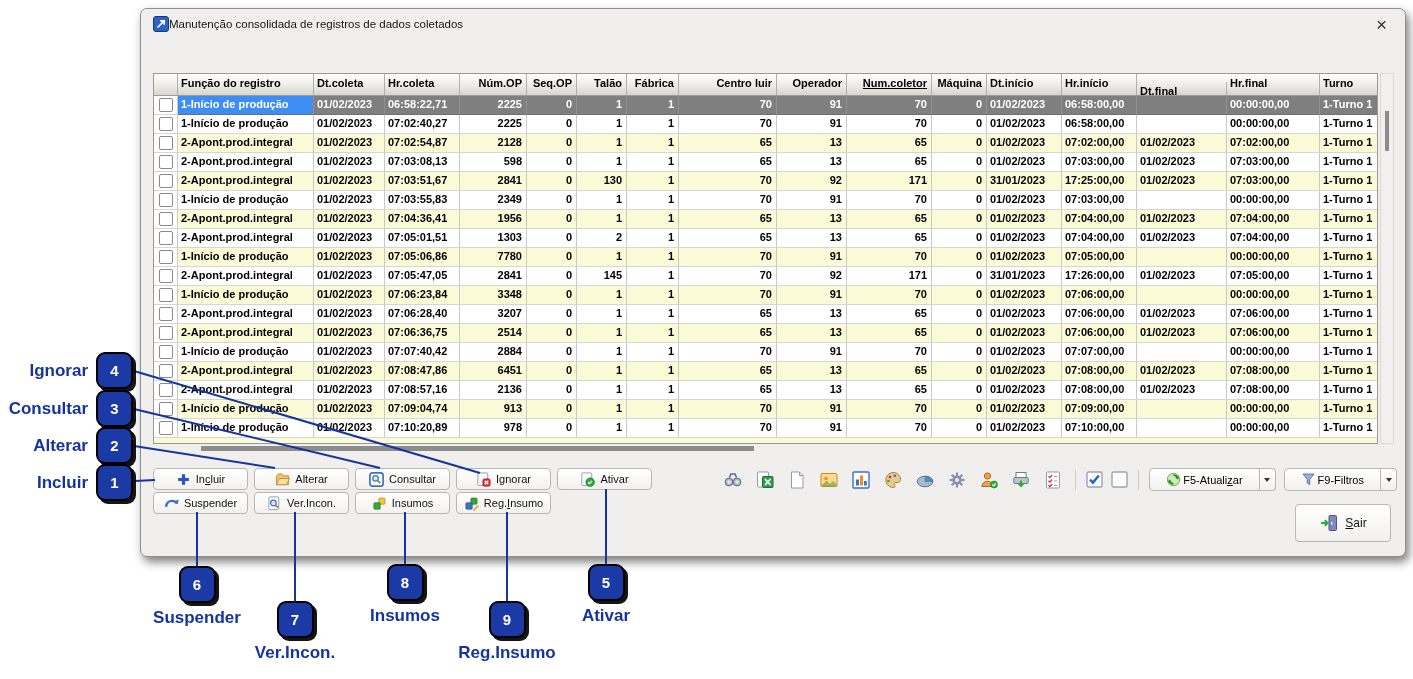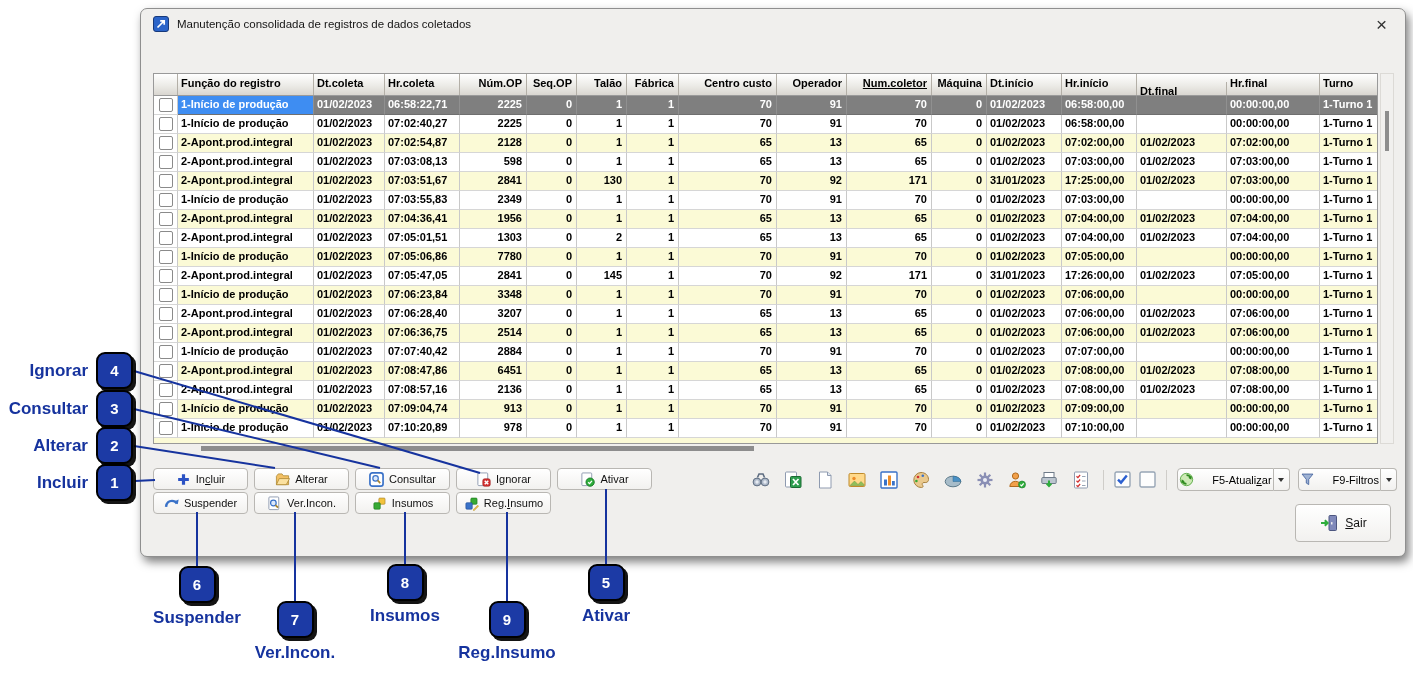--- a/index.html
+++ b/index.html
@@ -4,21 +4,21 @@
 <style>
   html,body{margin:0;padding:0}
   body{width:1413px;height:679px;position:relative;background:#ffffff;overflow:hidden;
        font-family:"Liberation Sans",sans-serif;}
   u{text-decoration:underline}
 
   
   .window{position:absolute;left:140px;top:8px;width:1264px;height:547px;background:#f0efed;
           border:1px solid #8f8f8f;border-radius:7px;box-shadow:3px 5px 10px rgba(0,0,0,.5);z-index:10}
   .titlebar{position:absolute;left:0;top:0;right:0;height:30px;display:flex;align-items:center;
-            padding:0 12px;gap:8px}
+            padding:0 12px;}
   .appicon svg{width:16px;height:16px;display:block}
   .title{font-size:11.5px;color:#151515}
   .close{margin-left:auto;font-size:19px;line-height:1;color:#333;cursor:default;padding:0 6px}
   .summary{position:absolute;left:12px;right:9px;top:43px;height:19px;display:flex;align-items:center;
            font-weight:bold;font-size:12px;color:#000}
   .sum-right{margin-left:auto;margin-right:7px}
   .help svg{width:17px;height:17px;display:block}
 
   
   .grid{position:absolute;left:12px;top:64px;width:1225px;height:371px;border:1px solid #999;
@@ -55,21 +55,21 @@
 
   
   .tools{position:absolute;top:459px;right:8px;height:23px;display:flex;align-items:center;gap:8px}
   .tbtn{width:24px;height:22px;border:0;background:transparent;display:flex;align-items:center;
         justify-content:center;padding:0}
   .tbtn svg{width:20px;height:20px;display:block}
   .tsep{width:1px;height:20px;background:#cfcdc9;margin:0 2px}
   .cbx{display:flex}
   .cbx svg{width:17px;height:17px;display:block}
   .split{display:flex;height:23px}
-  .split .main{display:flex;align-items:center;gap:18px;padding:0 1px;height:23px;box-sizing:border-box;
+  .split .main{display:flex;align-items:center;gap:2px;padding:0 16px;height:23px;box-sizing:border-box;
         background:linear-gradient(#ffffff,#f2f1ef);border:1px solid #b9b7b3;border-radius:4px 0 0 4px;
         font-size:11px;font-family:inherit}
   .split .main svg{width:15px;height:15px;display:block}
   .split .darr{width:16px;height:23px;box-sizing:border-box;border:1px solid #b9b7b3;border-left:0;
         border-radius:0 4px 4px 0;background:linear-gradient(#ffffff,#f2f1ef);display:flex;
         align-items:center;justify-content:center;padding:0}
   .tri{width:0;height:0;border-left:3.5px solid transparent;border-right:3.5px solid transparent;
        border-top:4px solid #333}
 
   
@@ -124,21 +124,21 @@
   <div class="grid">
     <div class="ghead" id="ghead">
         <div class="hcell" style="width: 24px; text-align: left;"></div>
         <div class="hcell" style="width: 136px; text-align: left;">Função do registro</div>
         <div class="hcell" style="width: 71px; text-align: left;">Dt.coleta</div>
         <div class="hcell" style="width: 75px; text-align: left;">Hr.coleta</div>
         <div class="hcell" style="width: 67px; text-align: right;">Núm.OP</div>
         <div class="hcell" style="width: 50px; text-align: right;">Seq.OP</div>
         <div class="hcell" style="width: 50px; text-align: right;">Talão</div>
         <div class="hcell" style="width: 52px; text-align: right;">Fábrica</div>
-        <div class="hcell" style="width: 98px; text-align: right;">Centro custo</div>
+        <div class="hcell" style="width: 98px; text-align: right;">Centro luir</div>
         <div class="hcell" style="width: 70px; text-align: right;">Operador</div>
         <div class="hcell" style="width: 85px; text-align: right; text-decoration: underline;">Num.coletor</div>
         <div class="hcell" style="width: 55px; text-align: right;">Máquina</div>
         <div class="hcell" style="width: 75px; text-align: left;">Dt.início</div>
         <div class="hcell" style="width: 75px; text-align: left;">Hr.início</div>
         <div class="hcell" style="width: 90px; text-align: left; margin-top: 8px;">Dt.final</div>
         <div class="hcell" style="width: 93px; text-align: left;">Hr.final</div>
         <div class="hcell" style="width: 59px; text-align: left;">Turno</div>
       </div>
     <div id="gbody">

